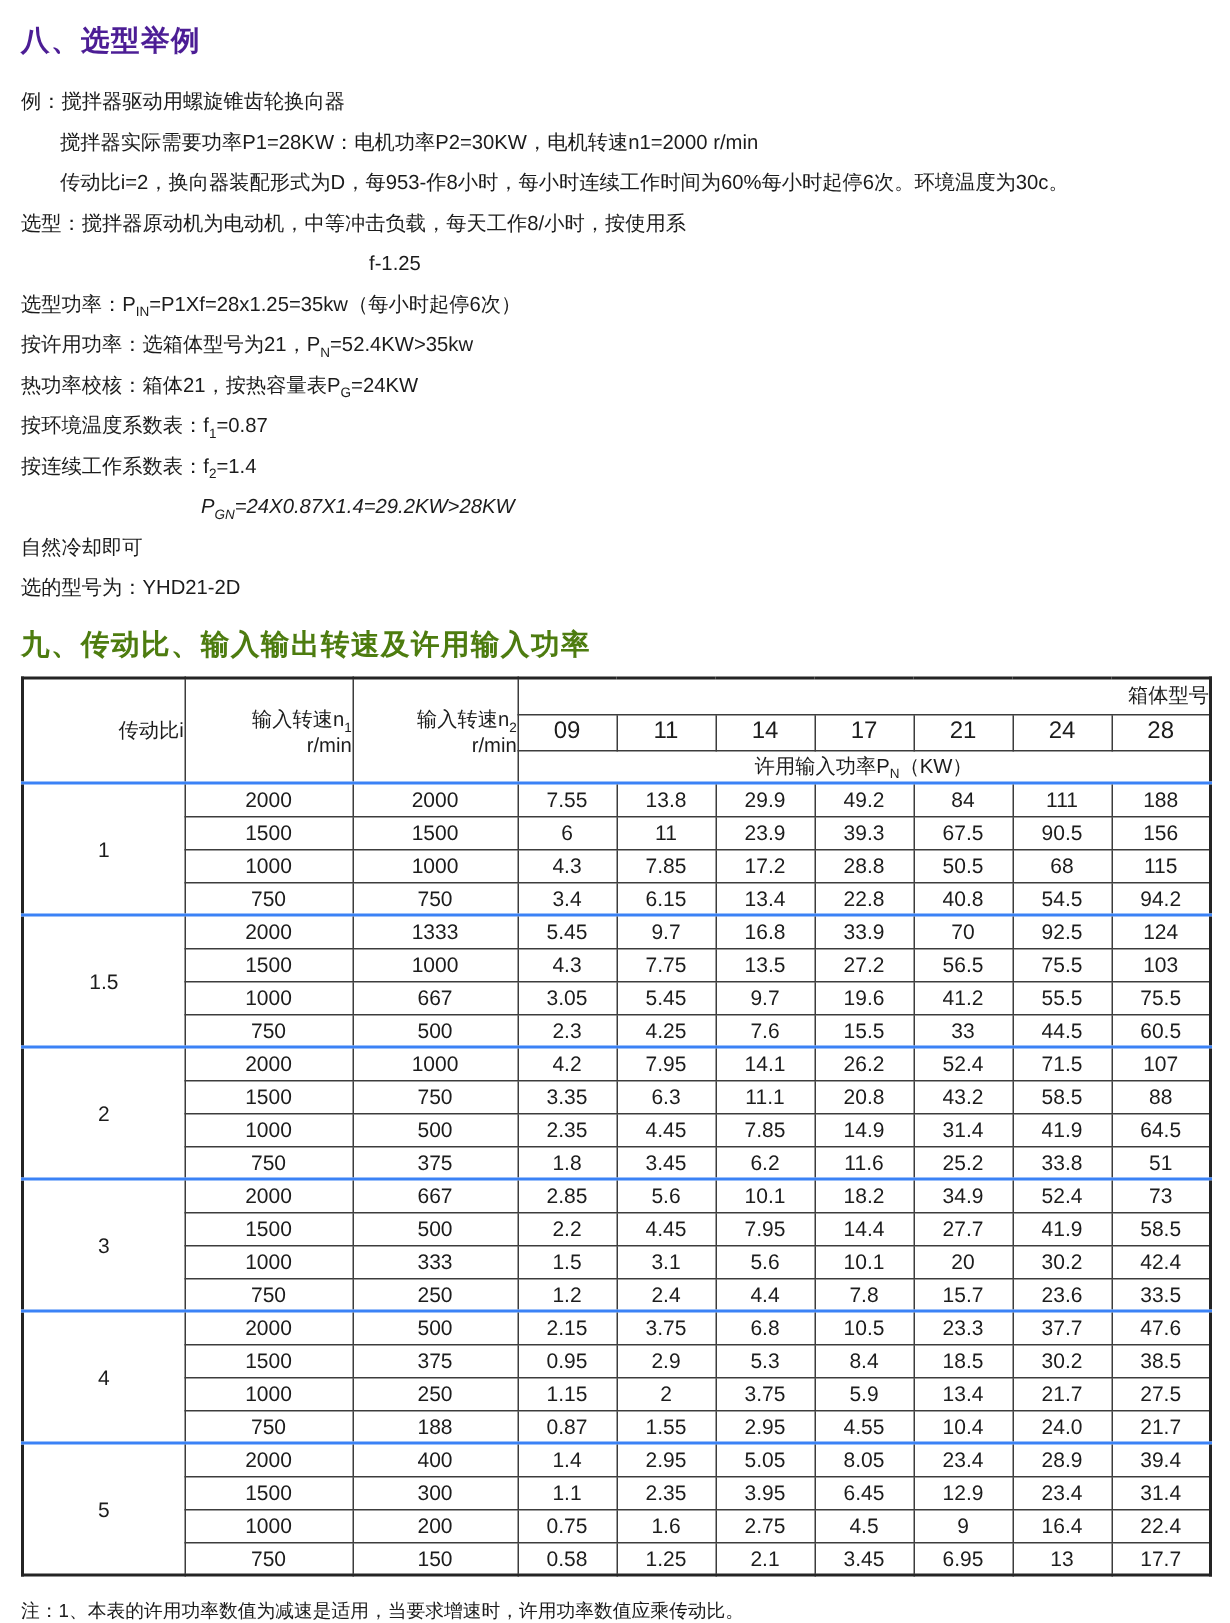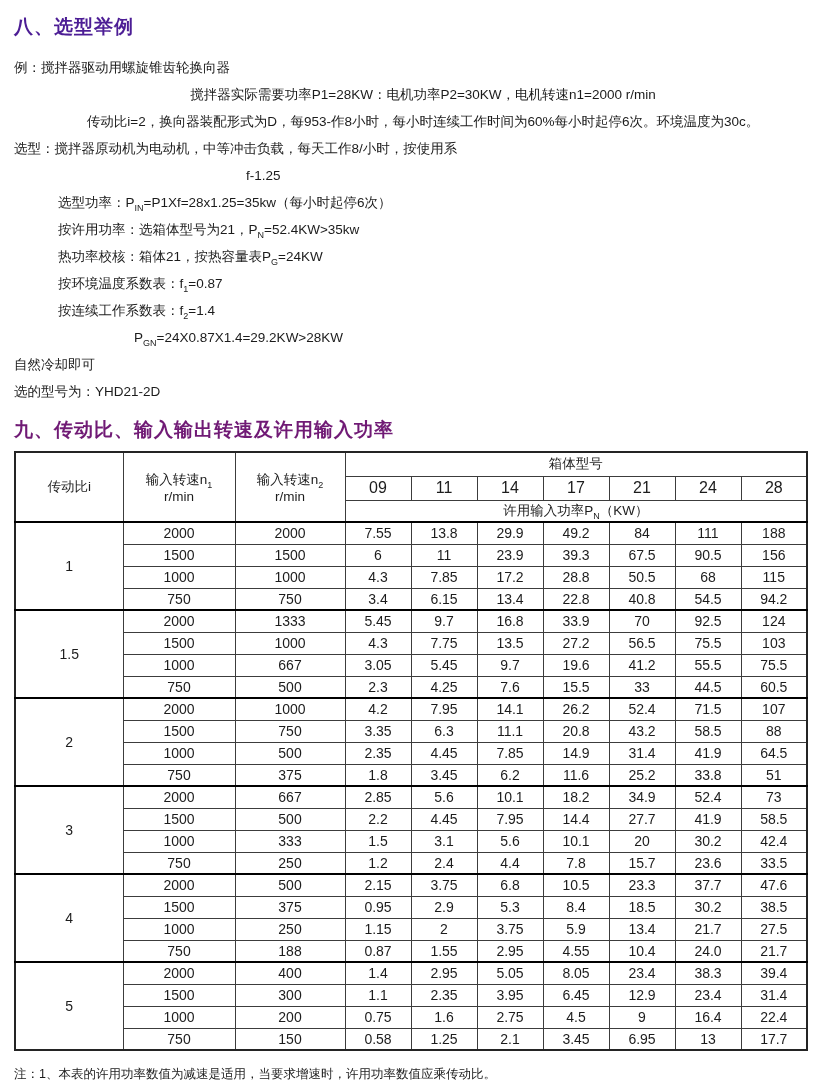--- a/index.html
+++ b/index.html
@@ -8,46 +8,46 @@
     width: 820px; height: 1082px; overflow: hidden;
     font-family: "Liberation Sans", "DejaVu Sans", sans-serif;
     color: #1b1b1b;
     padding: 10px 14px 0 14px;
   }
   h1.sec-title {
     font-size: 19px; font-weight: bold; color: #4c1d95;
     letter-spacing: 1px; margin: 4px 0 14px 0;
   }
   h2.sec-title {
-    font-size: 19px; font-weight: bold; color: #701a75;
+    font-size: 19px; font-weight: bold; color: #4d7c0f;
     letter-spacing: 1px; margin: 12px 0 8px 0;
   }
   .line { font-size: 13.5px; line-height: 27px; white-space: nowrap; color: #1b1b1b; }
-  .ind1 { margin-left: 26px; text-align: center; }
-  .ind2 { margin-left: 44px; }
-  .ind3 { margin-left: 120px; }
+  .ind1 { margin-left: 26px; }
+  .ind2 { }
+  .ind3 { margin-left: 120px; font-style: italic; }
   .ind4 { }
   .indf { margin-left: 232px; }
   sub { font-size: 9px; line-height: 0; }
   table.data-table {
     border-collapse: collapse; table-layout: fixed;
     width: 792px; margin-top: 4px;
     border: 2px solid #242424;
   }
   table.data-table th, table.data-table td {
     border: 1px solid #3c3c3c;
     text-align: center; vertical-align: middle;
     font-weight: normal; font-size: 14px; color: #1c1c1c;
     padding: 0; height: 22px; overflow: hidden;
   }
   table.data-table thead th { font-size: 13.5px; }
-  table.data-table thead tr.hdr-top th { height: 24px; }
+  table.data-table thead tr.hdr-top th { height: 24px; text-align: right; }
   table.data-table thead tr.hdr-models th { height: 24px; font-size: 16px; }
   table.data-table thead tr.hdr-power th { height: 22px; margin-left: 44px; }
-  table.data-table tr.group-start td { border-top: 2px solid #000000; }
+  table.data-table tr.group-start td { border-top: 2px solid #3b82f6; }
   td.ratio-cell { font-size: 14px; }
   .notes { margin-top: 12px; font-size: 12.5px; line-height: 23px; display: flex; }
   .notes .note-items div { white-space: nowrap; }
 </style>
 </head>
 <body>
 
 <h1 class="sec-title">八、选型举例</h1>
 
 <div class="line">例：搅拌器驱动用螺旋锥齿轮换向器</div>
@@ -334,21 +334,21 @@
       </tr>
       <tr class="group-start">
         <td rowspan="4" class="ratio-cell">5</td>
         <td>2000</td>
         <td>400</td>
         <td>1.4</td>
         <td>2.95</td>
         <td>5.05</td>
         <td>8.05</td>
         <td>23.4</td>
-        <td>38.3</td>
+        <td>28.9</td>
         <td>39.4</td>
       </tr>
       <tr>
         <td>1500</td>
         <td>300</td>
         <td>1.1</td>
         <td>2.35</td>
         <td>3.95</td>
         <td>6.45</td>
         <td>12.9</td>

